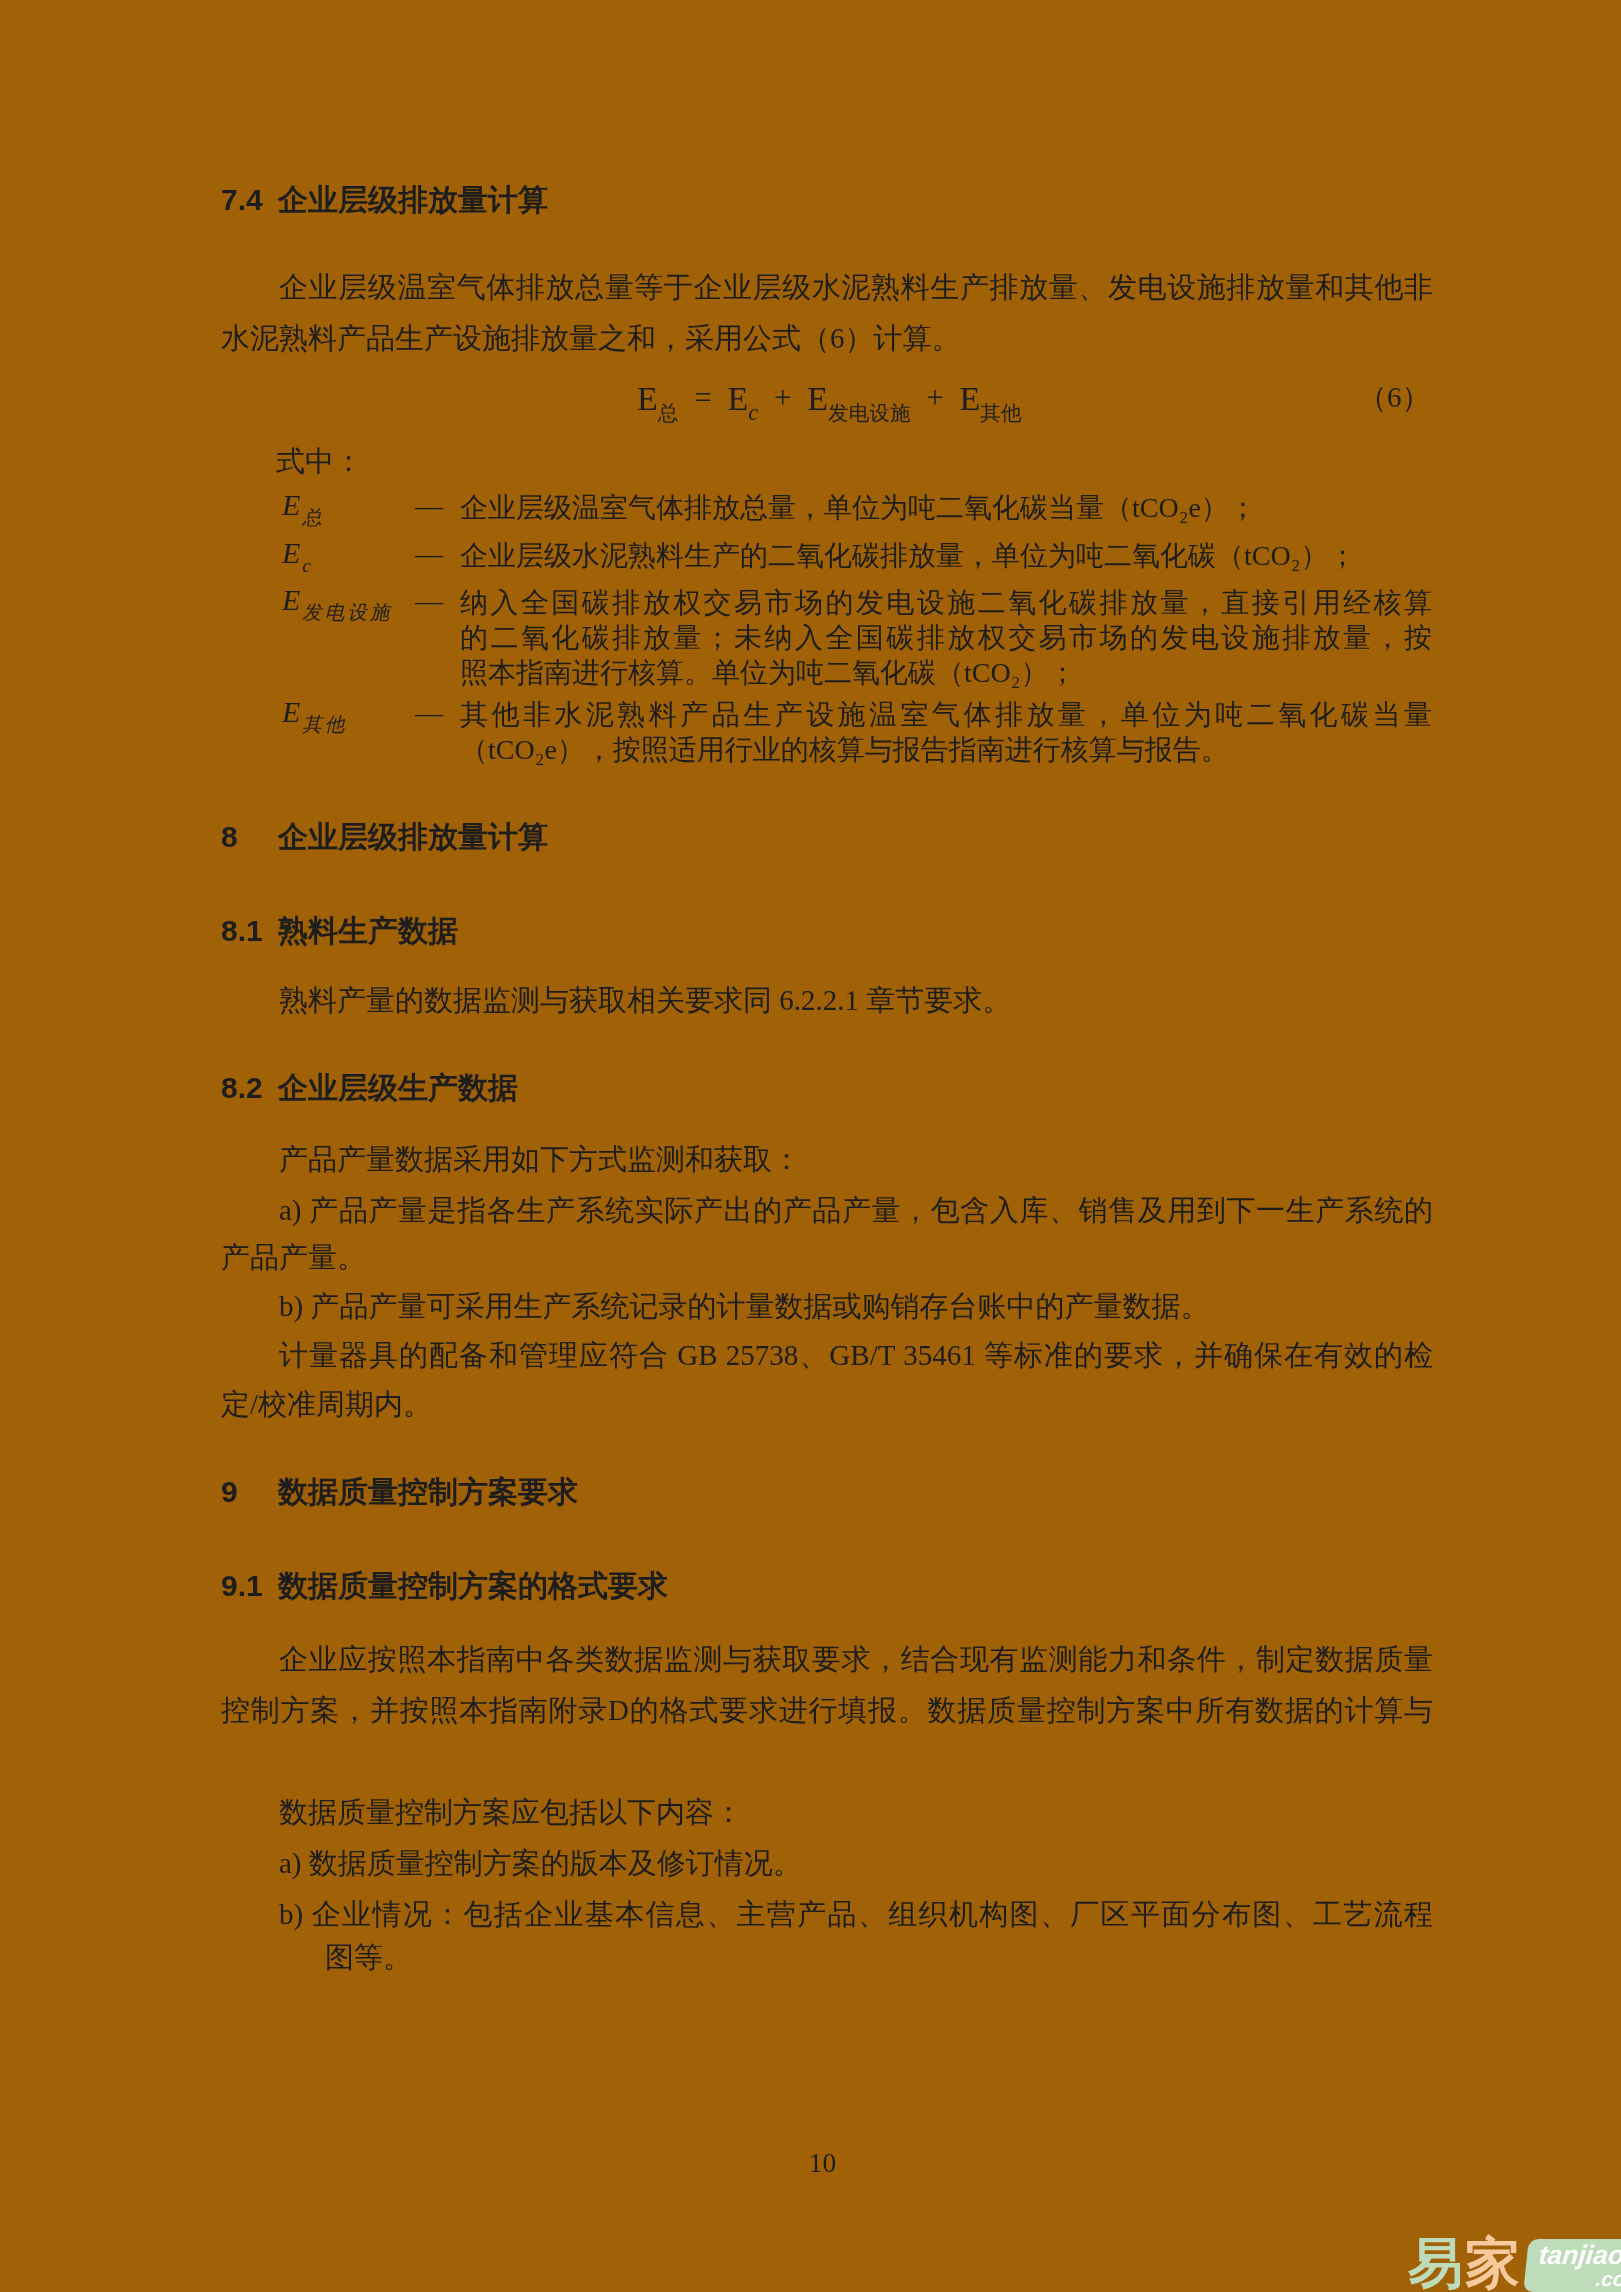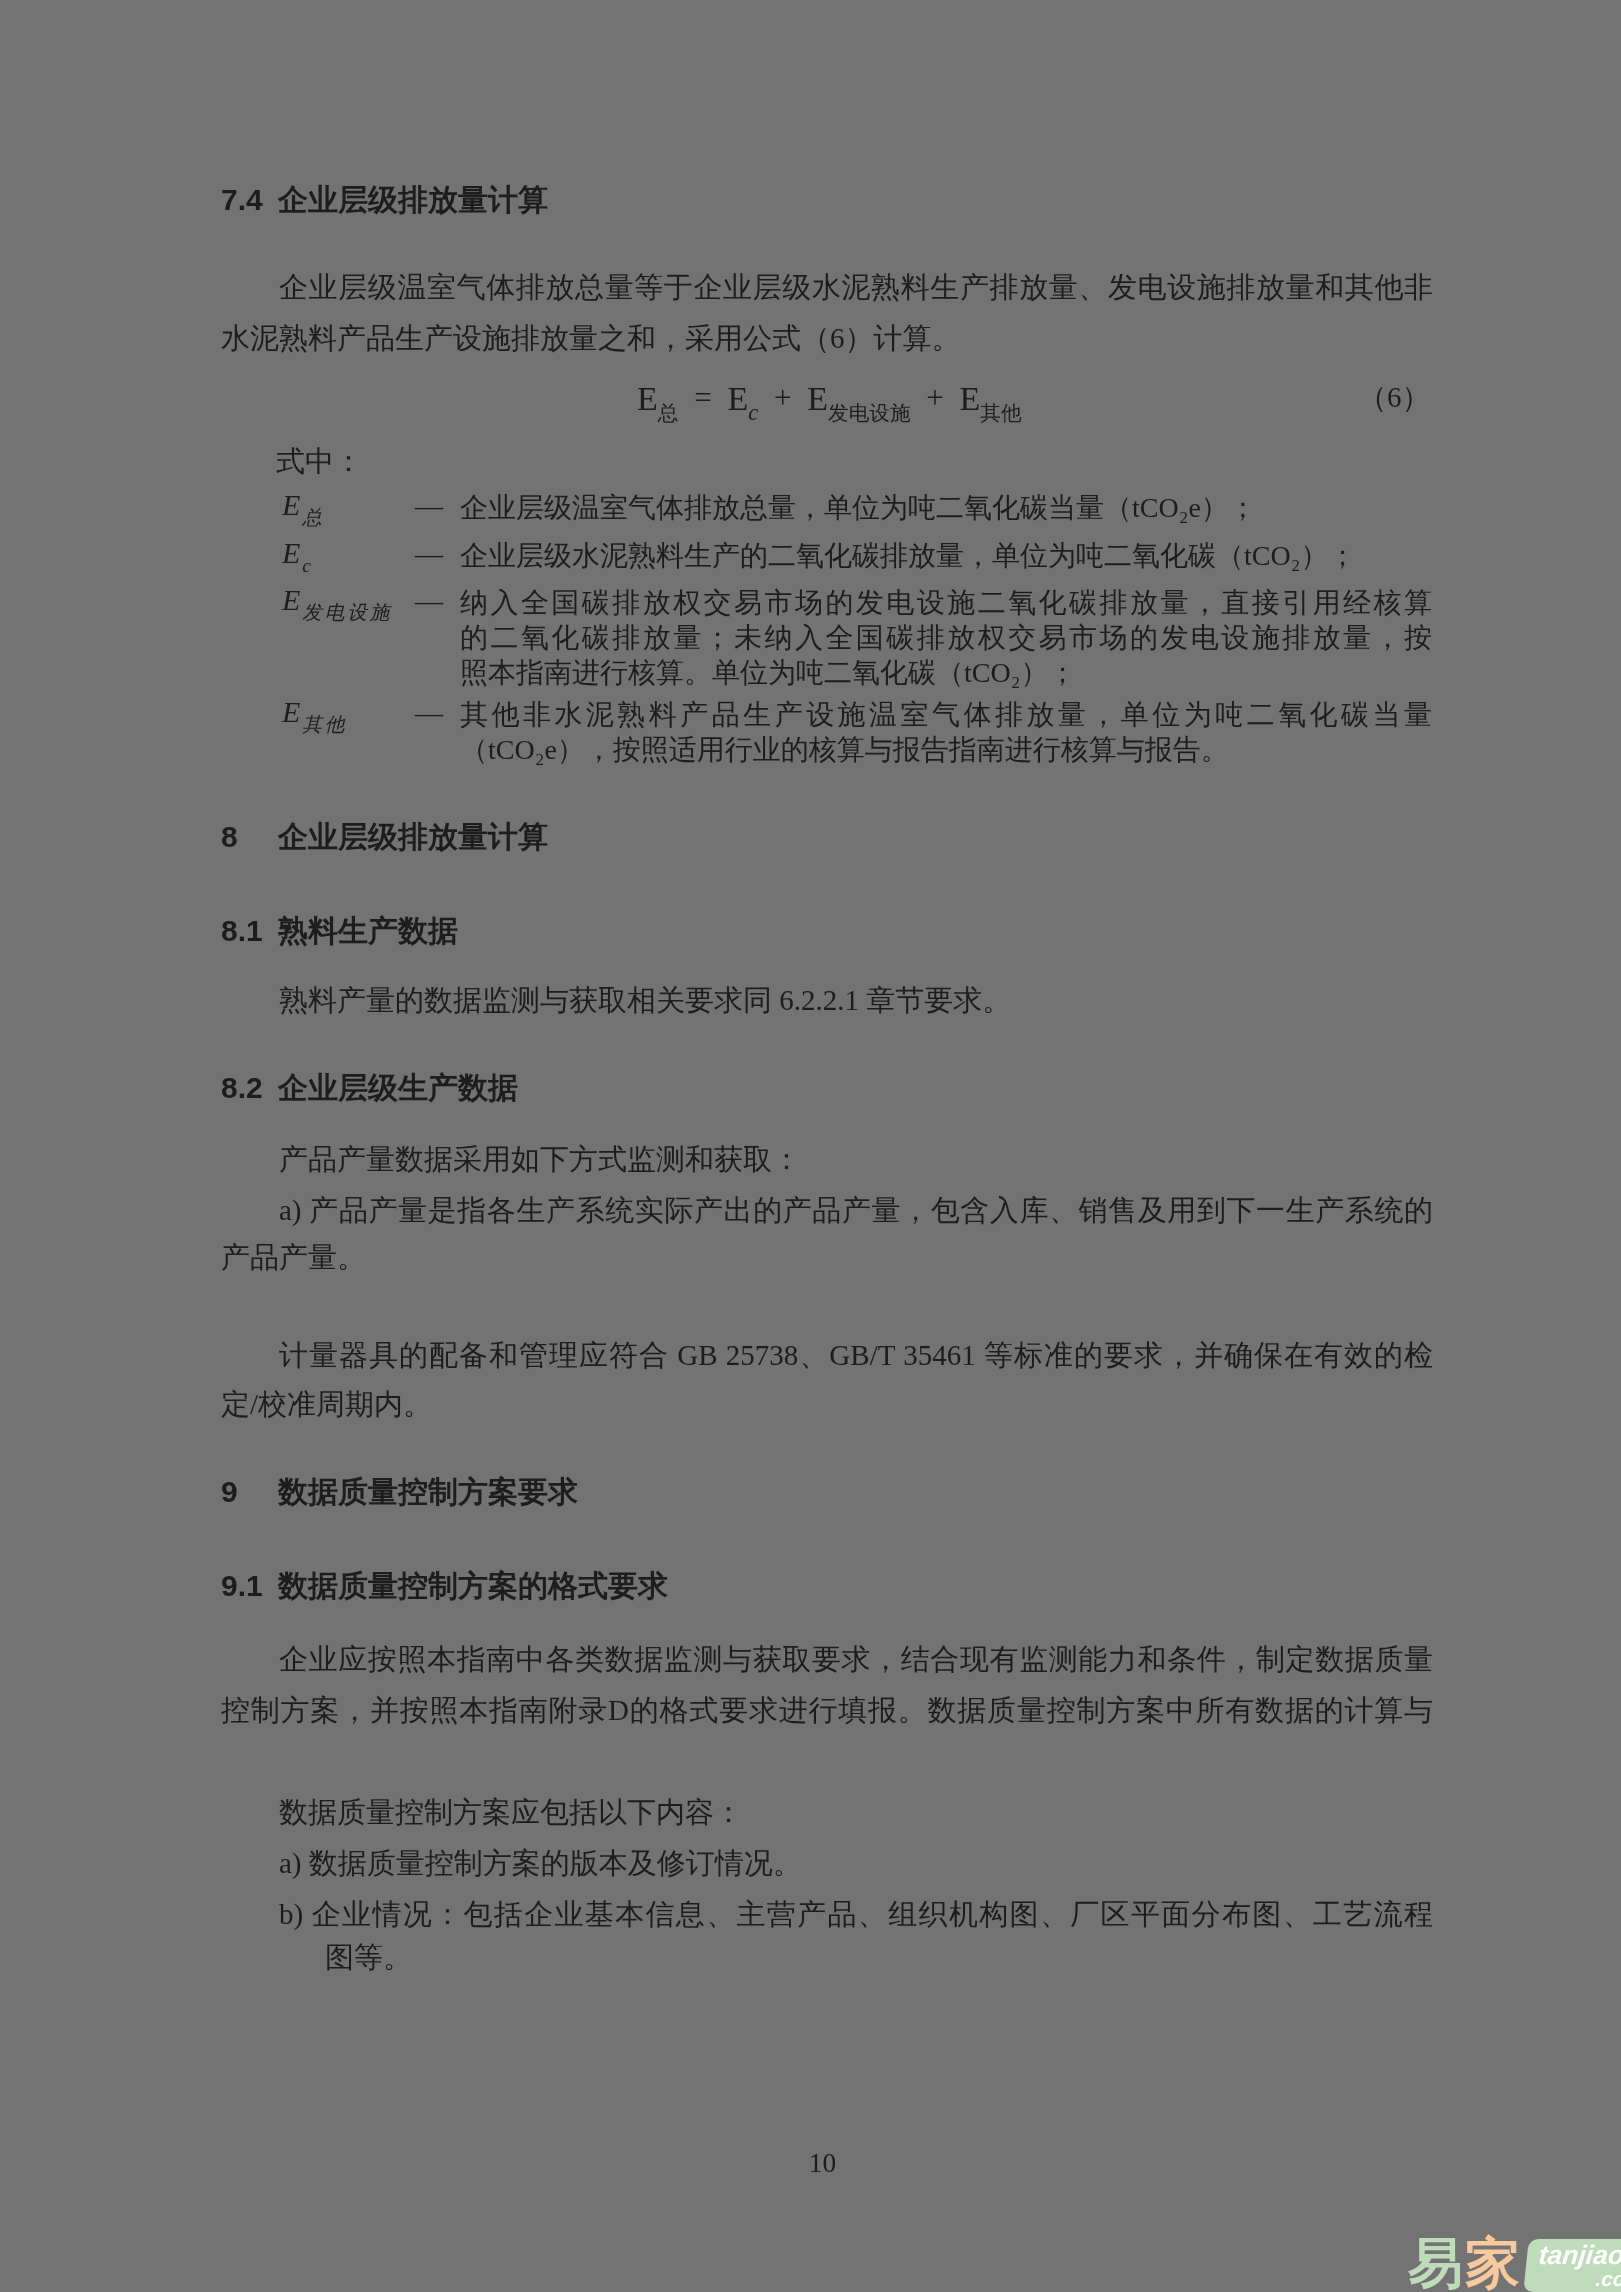--- a/index.html
+++ b/index.html
@@ -1,19 +1,19 @@
 <!DOCTYPE html>
 <html><head>
 <meta charset="utf-8">
 <style>
   html,body{margin:0;padding:0;background:#ffffff;}
   .page{
     position:relative;
     width:1621px;height:2293px;
-    background:#737373;
+    background:#a16207;
     overflow:hidden;
     font-family:"Liberation Serif","DejaVu Serif",serif;
     color:#1d1d1d;
   }
   .line{
     position:absolute;
     font-size:29px;
     line-height:37px;
     letter-spacing:0;
     white-space:nowrap;
@@ -145,20 +145,21 @@
   </div>
   <div class="line" style="left:279px;top:982px">熟料产量的数据监测与获取相关要求同 6.2.2.1 章节要求。</div>
 
   <div class="heading" style="left:221px;top:1070px">
     <span class="hnum">8.2</span>
     <span class="htitle">企业层级生产数据</span>
   </div>
   <div class="line" style="left:279px;top:1141px">产品产量数据采用如下方式监测和获取：</div>
   <div class="line j" style="left:279px;top:1192px;width:1154px">a) 产品产量是指各生产系统实际产出的产品产量，包含入库、销售及用到下一生产系统的</div>
   <div class="line" style="left:221px;top:1239px">产品产量。</div>
+  <div class="line" style="left:279px;top:1288px">b) 产品产量可采用生产系统记录的计量数据或购销存台账中的产量数据。</div>
   <div class="line j" style="left:279px;top:1337px;width:1154px">计量器具的配备和管理应符合 GB 25738、GB/T 35461 等标准的要求，并确保在有效的检</div>
   <div class="line" style="left:221px;top:1386px">定/校准周期内。</div>
 
   <div class="heading" style="left:221px;top:1474px">
     <span class="hnum">9</span>
     <span class="htitle">数据质量控制方案要求</span>
   </div>
 
   <div class="heading" style="left:221px;top:1568px">
     <span class="hnum">9.1</span>

